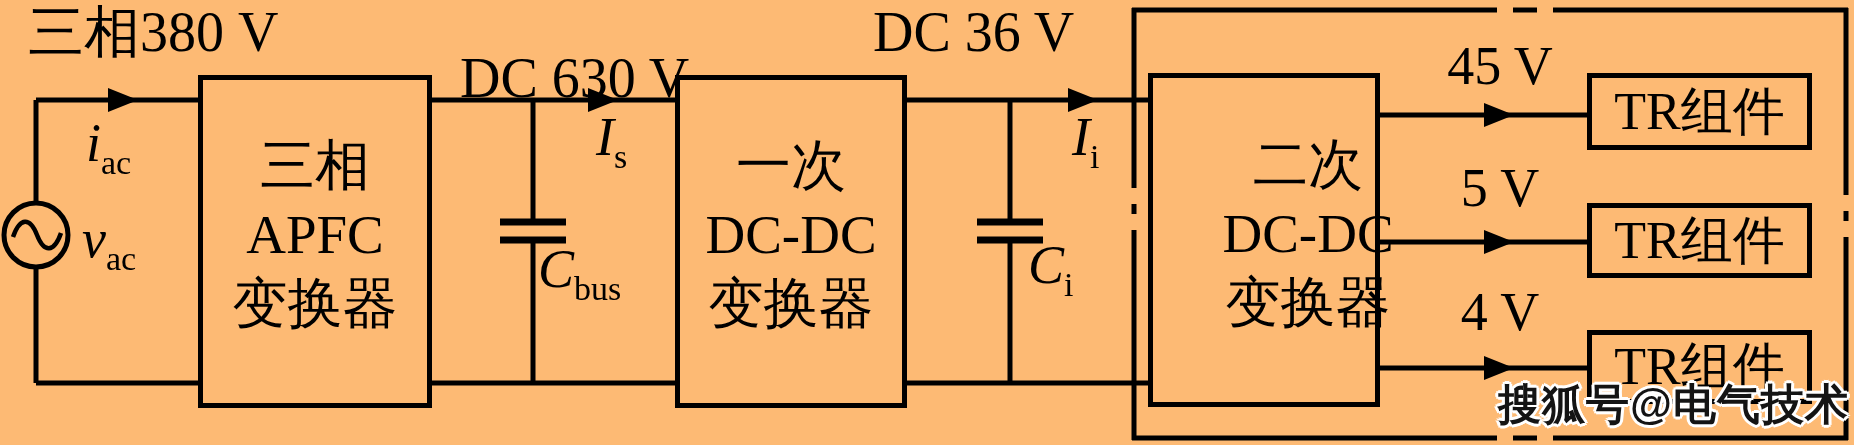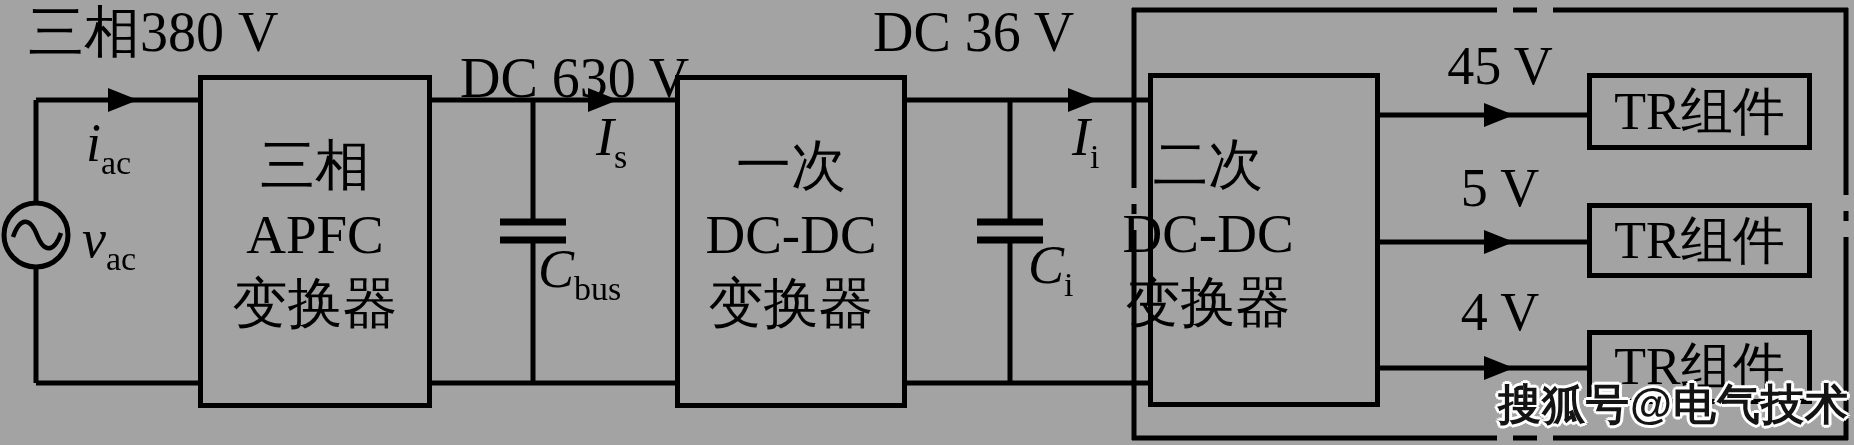--- a/index.html
+++ b/index.html
@@ -1,19 +1,19 @@
 <!DOCTYPE html>
 <html><head>
 <meta charset="utf-8">
 <style>
   html,body{margin:0;padding:0;background:#ffffff;}
   #figure{
     position:relative;
     width:1854px;height:445px;
-    background:#a3a3a3;
+    background:#fdba74;
     font-family:"Liberation Serif","DejaVu Serif",serif;
     color:#000;
     overflow:hidden;
   }
   #circuit-svg{position:absolute;left:0;top:0;width:1854px;height:445px;}
 
   .toplabel{
     position:absolute;top:0;height:64px;line-height:64px;
     font-size:56px;white-space:nowrap;
   }
@@ -115,21 +115,21 @@
   <div class="blocklabel" style="left:200px;top:77px;width:230px;height:329px;">
     <span>三相</span>
     <span>APFC</span>
     <span>变换器</span>
   </div>
   <div class="blocklabel" style="left:677px;top:77px;width:228px;height:329px;">
     <span>一次</span>
     <span>DC-DC</span>
     <span>变换器</span>
   </div>
-  <div class="blocklabel" style="left:1094px;top:75px;width:228px;height:330px;">
+  <div class="blocklabel" style="left:1194px;top:75px;width:228px;height:330px;">
     <span>二次</span>
     <span>DC-DC</span>
     <span>变换器</span>
   </div>
 
   <div class="outvolt" style="left:1420px;top:36px;">45 V</div>
   <div class="outvolt" style="left:1420px;top:158px;">5 V</div>
   <div class="outvolt" style="left:1420px;top:282px;">4 V</div>
 
   <div class="trlabel" style="left:1589px;top:75px;width:221px;height:73px;">TR组件</div>

